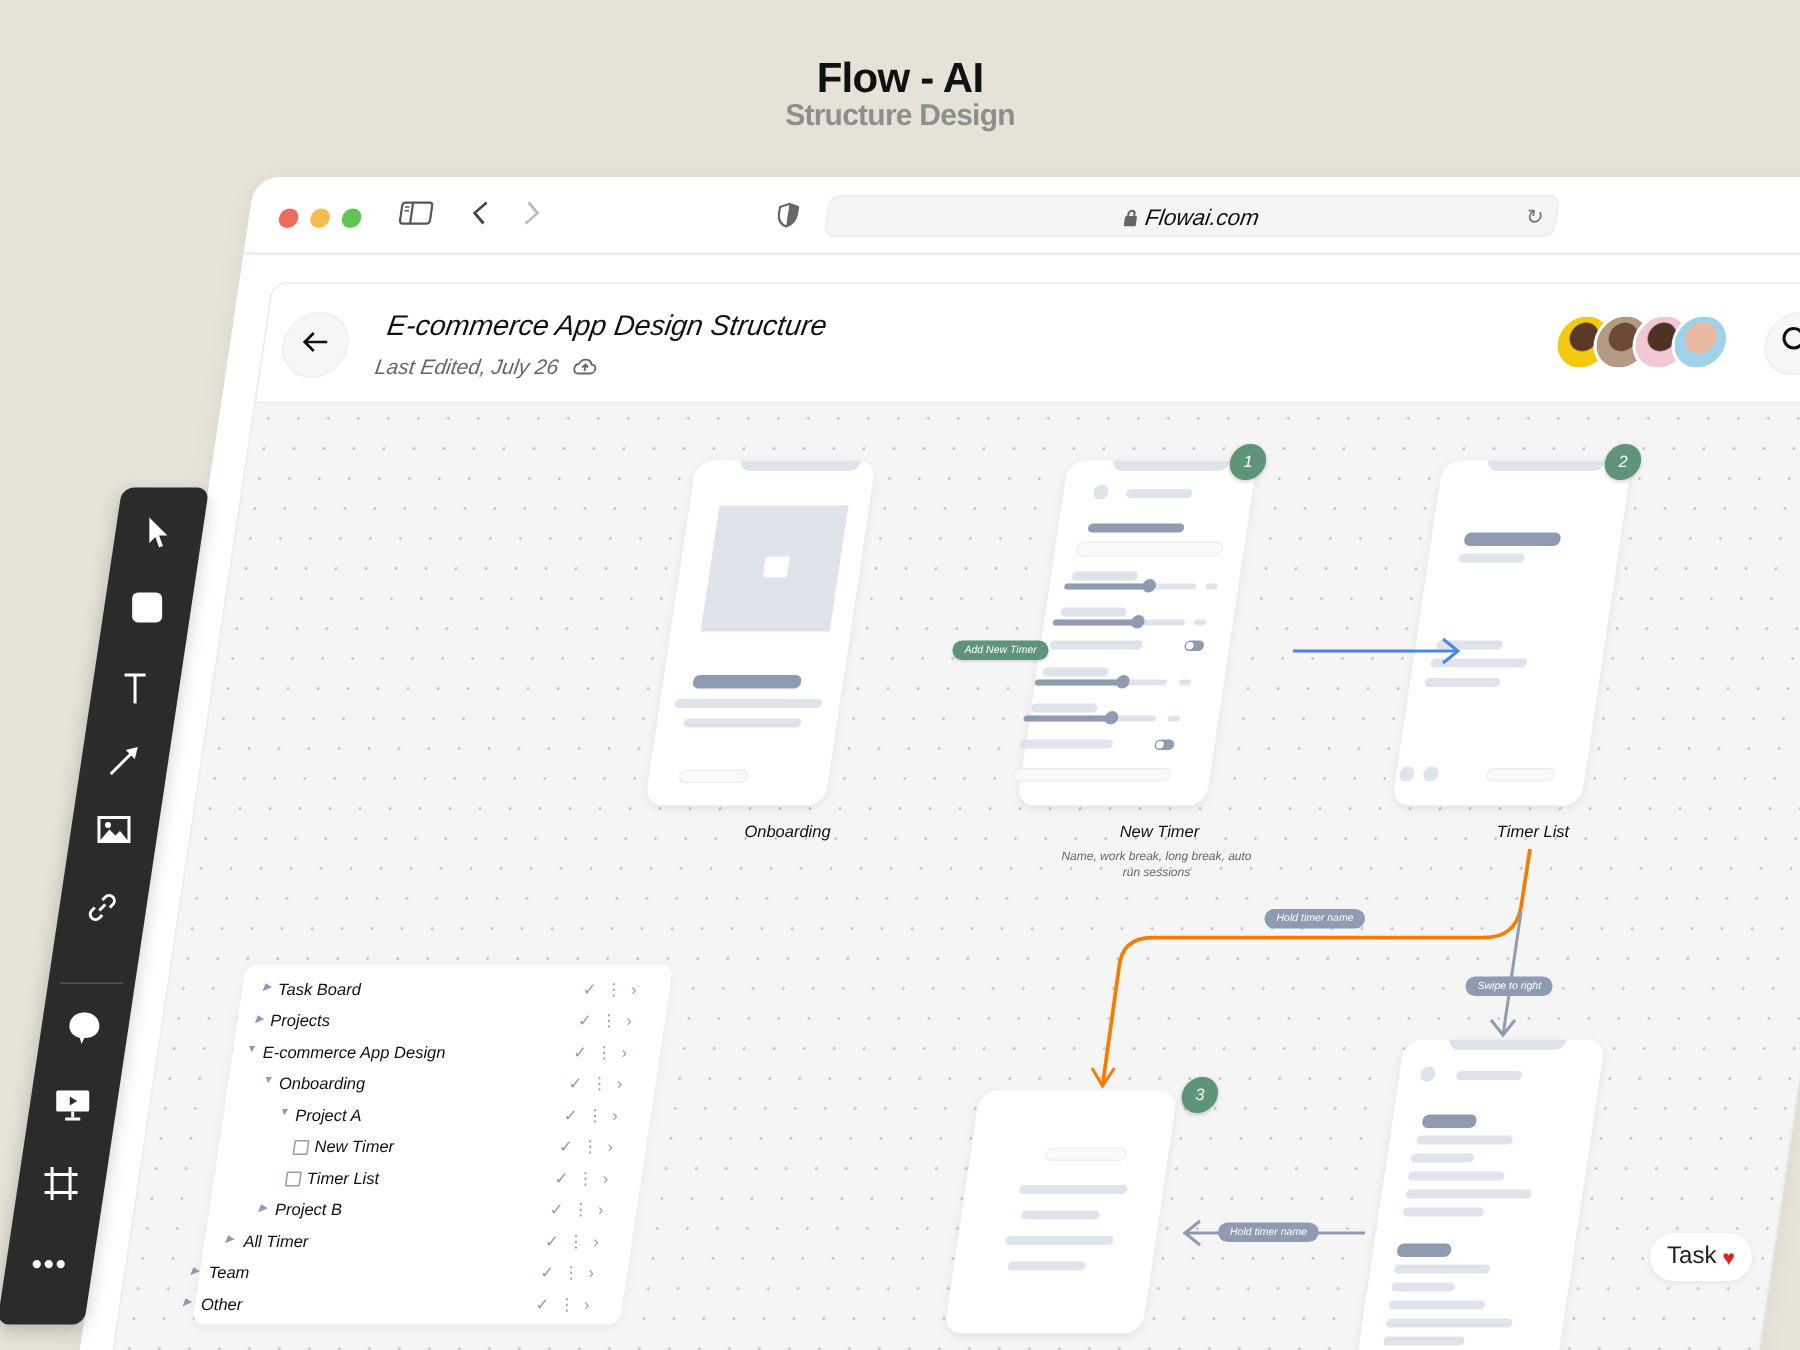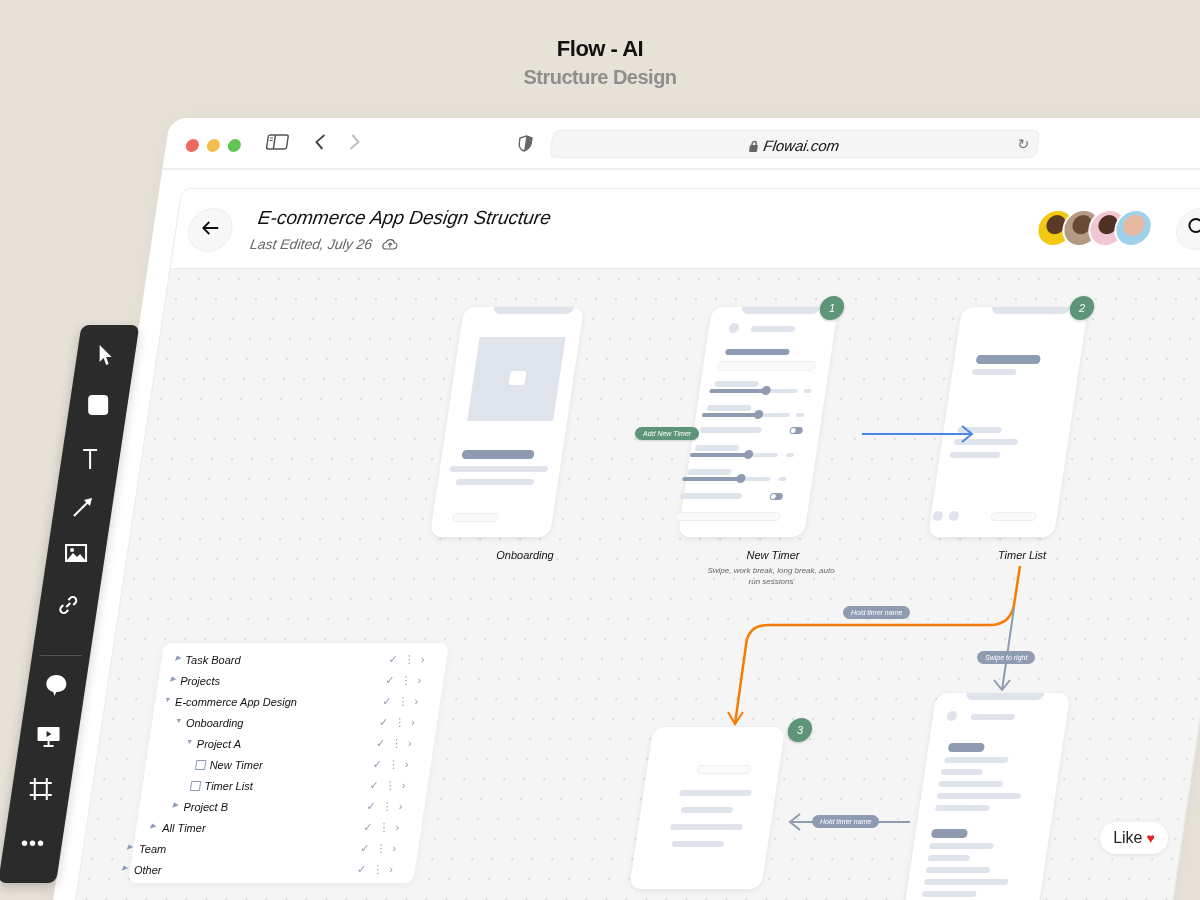--- a/index.html
+++ b/index.html
@@ -4,21 +4,21 @@
 <style>
   * { box-sizing: border-box; margin: 0; padding: 0; }
   html, body { width: 1200px; height: 900px; overflow: hidden; }
   body {
     background: #e6e2d7;
     font-family: "Liberation Sans", sans-serif;
     position: relative;
   }
   .hero-title {
     position: absolute; left: 0; right: 0; top: 36px;
-    text-align: center; font-size: 22px; font-weight: 700; color: #111;
+    text-align: center; font-size: 28px; font-weight: 700; color: #111;
     letter-spacing: -0.5px;
   }
   .hero-sub {
     position: absolute; left: 0; right: 0; top: 66px;
     text-align: center; font-size: 20px; font-weight: 700; color: #8e8e8e;
     letter-spacing: -0.5px;
   }
   
   .window {
     position: absolute; left: 170px; top: 118px; width: 1120px; height: 900px;
@@ -472,25 +472,25 @@
     <path d="M1020 566 L1014 605 Q1010 625 990 625 L768 625 Q748 625 746 645 L735 724" fill="none" stroke="#f57c00" stroke-width="2.5"></path>
     <polyline points="728,712 735,724 743,712" fill="none" stroke="#f57c00" stroke-width="2"></polyline>
     <line x1="1014" y1="608" x2="1002" y2="690" stroke="#8e9bb1" stroke-width="2"></line>
     <polyline points="994,680 1002,690 1010,680" fill="none" stroke="#8e9bb1" stroke-width="2"></polyline>
     <line x1="910" y1="822" x2="790" y2="822" stroke="#8e9bb1" stroke-width="2"></line>
     <polyline points="800,814 790,822 800,830" fill="none" stroke="#8e9bb1" stroke-width="2"></polyline>
   </svg>
 
   <div class="screen-label" style="left:485px; top:549px; width:80px;">Onboarding</div>
   <div class="screen-label" style="left:733px; top:549px; width:80px;">New Timer</div>
-  <div class="screen-desc" style="left:705px; top:565px; width:132px;">Swipe, work break, long break, auto run sessions</div>
+  <div class="screen-desc" style="left:705px; top:565px; width:132px;">Name, work break, long break, auto run sessions</div>
   <div class="screen-label" style="left:982px; top:549px; width:80px;">Timer List</div>
 
   <div class="chip green" style="left:635px; top:427px; pointer-events:auto;">Add New Timer</div>
   <div class="chip gray" style="left:843px; top:606px; pointer-events:auto;">Hold timer name</div>
   <div class="chip gray" style="left:977px; top:651px; pointer-events:auto;">Swipe to right</div>
   <div class="chip gray" style="left:812px; top:815px; pointer-events:auto;">Hold timer name</div>
 
   <div class="like-btn" style="left:1100px; top:822px; pointer-events:auto;">
-    <span>Like</span>
+    <span>Task</span>
     <span class="heart">♥</span>
   </div>
 </div>
 
 </body></html>

